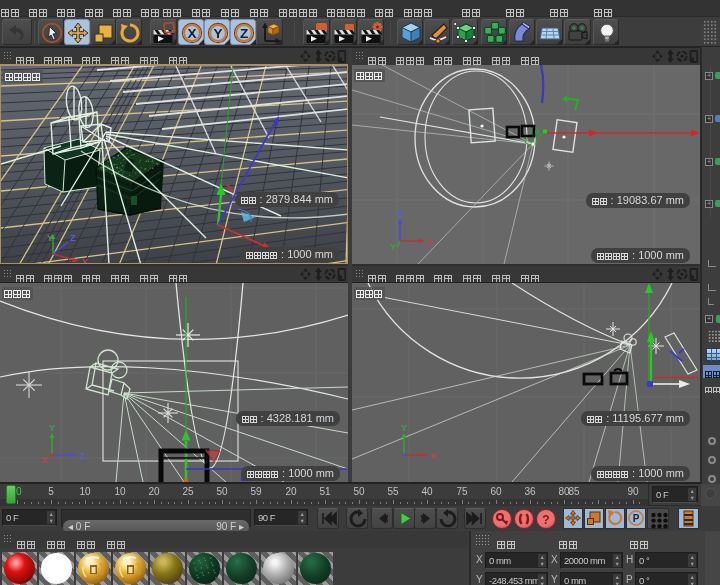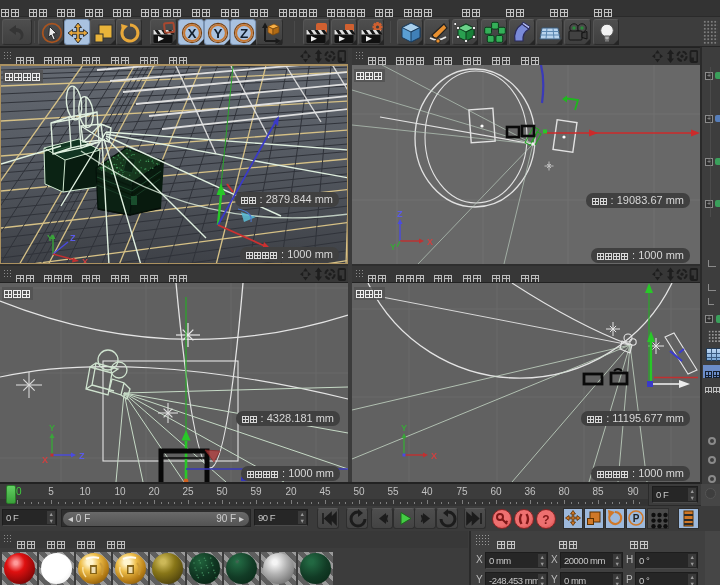--- a/index.html
+++ b/index.html
@@ -765,29 +765,29 @@
       <div class="abs" style="left:648px;top:0;width:1px;height:22px;background:#2a2a2a"></div>
       <div class="abs" style="left:16px;top:2px;color:#3fcf3f;font-size:10px">0</div>
       <div class="abs" style="left:41px;top:2px;width:20px;text-align:center;color:#c2c2c2;font-size:10px">5</div>
       <div class="abs" style="left:75px;top:2px;width:20px;text-align:center;color:#c2c2c2;font-size:10px">10</div>
       <div class="abs" style="left:110px;top:2px;width:20px;text-align:center;color:#c2c2c2;font-size:10px">10</div>
       <div class="abs" style="left:144px;top:2px;width:20px;text-align:center;color:#c2c2c2;font-size:10px">20</div>
       <div class="abs" style="left:178px;top:2px;width:20px;text-align:center;color:#c2c2c2;font-size:10px">25</div>
       <div class="abs" style="left:212px;top:2px;width:20px;text-align:center;color:#c2c2c2;font-size:10px">50</div>
       <div class="abs" style="left:246px;top:2px;width:20px;text-align:center;color:#c2c2c2;font-size:10px">59</div>
       <div class="abs" style="left:281px;top:2px;width:20px;text-align:center;color:#c2c2c2;font-size:10px">20</div>
-      <div class="abs" style="left:315px;top:2px;width:20px;text-align:center;color:#c2c2c2;font-size:10px">45</div>
+      <div class="abs" style="left:315px;top:2px;width:20px;text-align:center;color:#c2c2c2;font-size:10px">51</div>
       <div class="abs" style="left:349px;top:2px;width:20px;text-align:center;color:#c2c2c2;font-size:10px">50</div>
       <div class="abs" style="left:383px;top:2px;width:20px;text-align:center;color:#c2c2c2;font-size:10px">55</div>
       <div class="abs" style="left:417px;top:2px;width:20px;text-align:center;color:#c2c2c2;font-size:10px">40</div>
       <div class="abs" style="left:452px;top:2px;width:20px;text-align:center;color:#c2c2c2;font-size:10px">75</div>
       <div class="abs" style="left:486px;top:2px;width:20px;text-align:center;color:#c2c2c2;font-size:10px">60</div>
       <div class="abs" style="left:520px;top:2px;width:20px;text-align:center;color:#c2c2c2;font-size:10px">36</div>
       <div class="abs" style="left:554px;top:2px;width:20px;text-align:center;color:#c2c2c2;font-size:10px">80</div>
-      <div class="abs" style="left:588px;top:2px;width:20px;text-align:center;color:#c2c2c2;font-size:10px">85</div>
+      <div class="abs" style="left:564px;top:2px;width:20px;text-align:center;color:#c2c2c2;font-size:10px">85</div>
       <div class="abs" style="left:623px;top:2px;width:20px;text-align:center;color:#c2c2c2;font-size:10px">90</div>
       <div class="abs" style="left:0;top:15px;width:648px;height:7px;background:#333"></div>
       <div class="abs" style="left:17.0px;bottom:1px;width:1px;height:4px;background:#7e7e7e"></div>
       <div class="abs" style="left:23.8px;bottom:1px;width:1px;height:2px;background:#7e7e7e"></div>
       <div class="abs" style="left:30.7px;bottom:1px;width:1px;height:2px;background:#7e7e7e"></div>
       <div class="abs" style="left:37.5px;bottom:1px;width:1px;height:2px;background:#7e7e7e"></div>
       <div class="abs" style="left:44.4px;bottom:1px;width:1px;height:2px;background:#7e7e7e"></div>
       <div class="abs" style="left:51.2px;bottom:1px;width:1px;height:4px;background:#7e7e7e"></div>
       <div class="abs" style="left:58.0px;bottom:1px;width:1px;height:2px;background:#7e7e7e"></div>
       <div class="abs" style="left:64.9px;bottom:1px;width:1px;height:2px;background:#7e7e7e"></div>
@@ -877,21 +877,21 @@
       <div class="abs" style="left:639.4px;bottom:1px;width:1px;height:2px;background:#7e7e7e"></div>
       <div class="abs" style="left:6px;top:1px;width:10px;height:19px;background:linear-gradient(#62d062,#3aa03a);border:1px solid #2a7a2a;border-radius:2px"></div>
       <div class="fld" style="left:652px;top:2px;width:46px">0 F<span class="spin">▲<br>▼</span></div>
       <div class="abs" style="left:701px;top:0;width:19px;height:22px;background:#464646">
         <div class="abs" style="left:4px;top:4px;width:11px;height:11px;border-radius:50%;background:#3e3e3e;border:1px solid #555"></div>
       </div>
     </div>
     <div class="abs" style="left:0;top:506px;width:720px;height:25px;background:#3b3b3b">
       <div class="fld" style="left:2px;top:3px;width:55px">0 F<span class="spin">▲<br>▼</span></div>
       <div class="abs" style="left:61px;top:3px;width:190px;height:18px;background:#2e2e2e;border:1px solid #242424">
-        <div class="abs" style="left:1px;top:2px;width:186px;height:14px;background:linear-gradient(#6a6a6a,#535353);border-radius:7px;color:#cfcfcf;font-size:10px;line-height:14px">
+        <div class="abs" style="left:1px;top:10px;width:186px;height:14px;background:linear-gradient(#6a6a6a,#535353);border-radius:7px;color:#cfcfcf;font-size:10px;line-height:14px">
           <span style="position:absolute;left:5px">◂ 0 F</span>
           <span style="position:absolute;right:5px">90 F ▸</span>
         </div>
       </div>
       <div class="fld" style="left:254px;top:3px;width:54px">90 F<span class="spin">▲<br>▼</span></div>
       <div class="abs" style="left:317px;top:2px;width:22px;height:21px;background:linear-gradient(#4e4e4e,#434343);border:1px solid #2e2e2e;border-top-color:#5c5c5c;border-radius:3px">
         <svg width="20" height="19" style="position:absolute;left:0;top:0">
           <path d="M5 4 L5 15 M13 4 L7 9.5 L13 15 Z M18 4 L12.5 9.5 L18 15 Z" fill="#1c1c1c" stroke="#1c1c1c" stroke-width="1.6"></path>
         </svg>
       </div>

